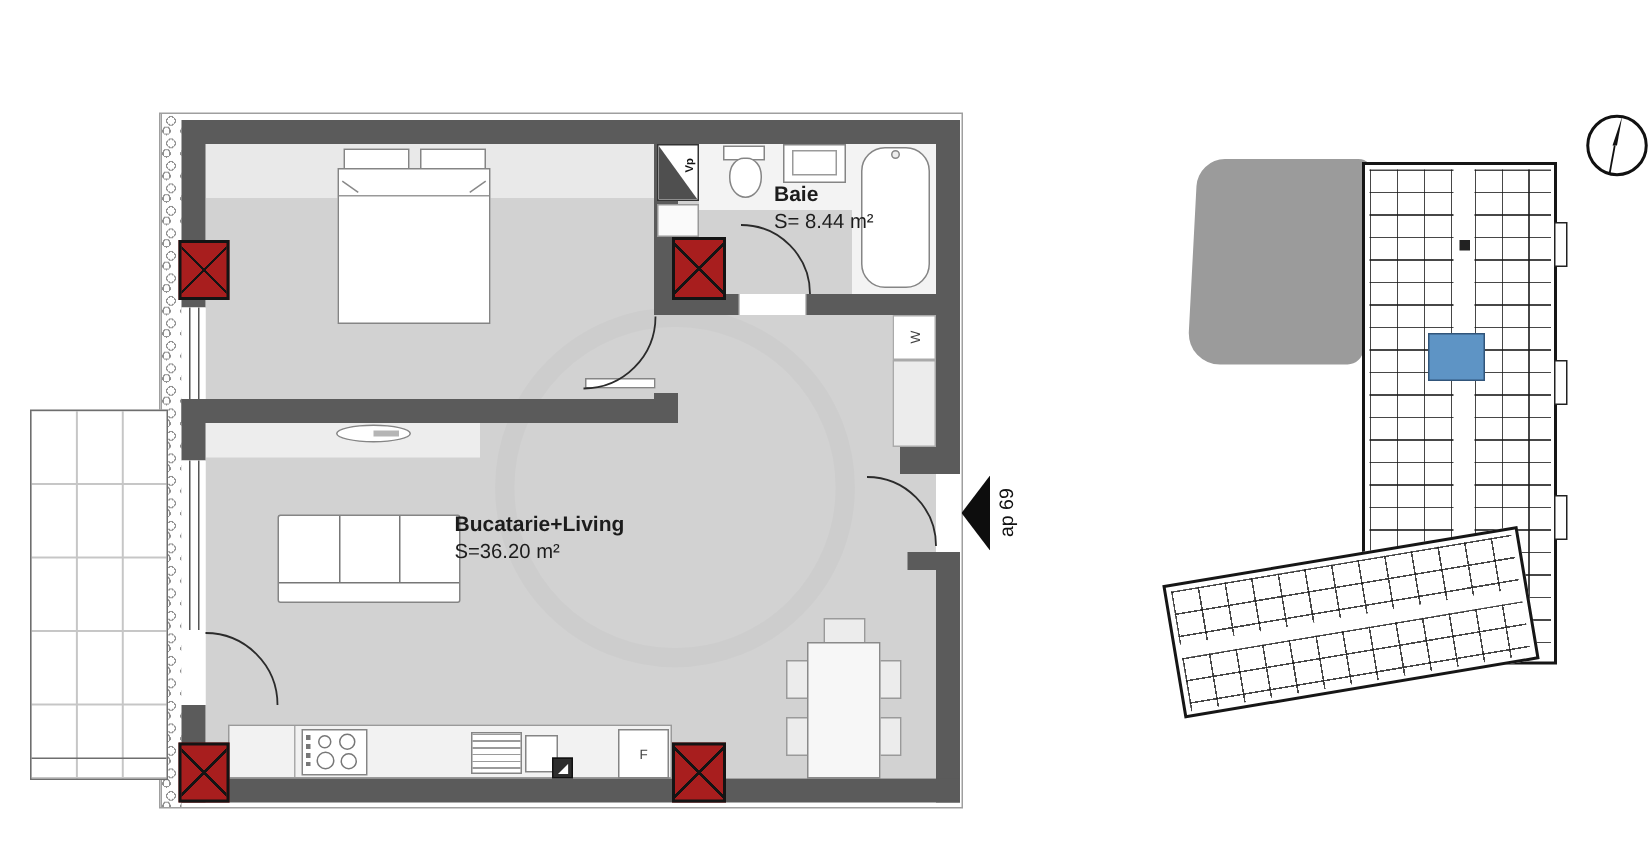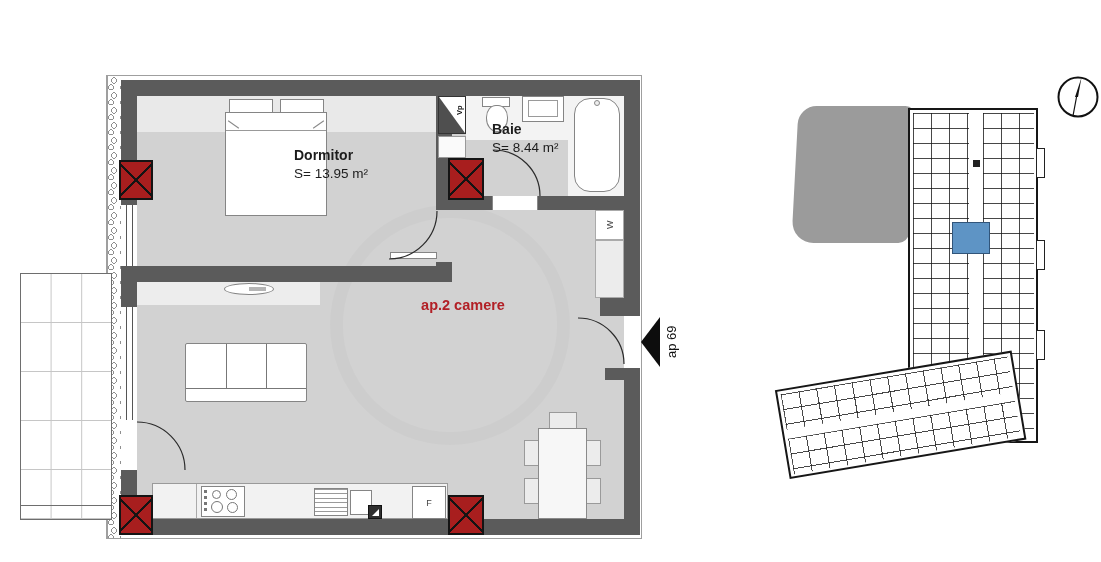--- a/index.html
+++ b/index.html
@@ -161,30 +161,29 @@
   <svg class="abs" style="left:0;top:0;" width="1101" height="562" viewBox="0 0 1101 562">
     <path d="M 389 259 A 48 48 0 0 0 437 211" fill="none" stroke="#2b2b2b" stroke-width="1.2"></path>
     <path d="M 540 196 A 46 46 0 0 0 494 150" fill="none" stroke="#2b2b2b" stroke-width="1.2"></path>
     <path d="M 137 422 A 48 48 0 0 1 185 470" fill="none" stroke="#2b2b2b" stroke-width="1.2"></path>
     <path d="M 578 318 A 46 46 0 0 1 624 364" fill="none" stroke="#2b2b2b" stroke-width="1.2"></path>
   </svg>
 
   <div class="abs" style="left:641px;top:317px;width:19px;height:50px;background:#0d0d0d;clip-path:polygon(0 50%,100% 0,100% 100%);"></div>
   <div class="abs vtext" style="left:660px;top:314px;width:22px;height:56px;font-size:13px;color:#111;">ap 69</div>
 
-  <div class="abs room-label" style="left:294px;top:147px;">
-    <b>Dormitor</b><br>
-    <span>S= 13.95 m²</span>
-  </div>
-  <div class="abs room-label" style="left:492px;top:121px;">
+  <div class="abs room-label" style="left:516px;top:121px;">
     <b>Baie</b><br>
     <span>S= 8.44 m²</span>
   </div>
+  <div class="abs room-label" style="left:303px;top:341px;">
+    <b>Bucatarie+Living</b><br>
+    <span>S=36.20 m²</span>
+  </div>
   <div class="abs red-label" style="left:398px;top:296px;width:130px;">
-    <div>ap.2 camere</div>
   </div>
 
   <div class="abs" style="left:795px;top:106px;width:117px;height:137px;background:#9b9b9b;border-radius:18px 10px 10px 22px;transform:skewX(-3deg);"></div>
 
   <div class="abs wing" style="left:908px;top:108px;width:130px;height:335px;">
     <div class="abs grid-rooms" style="left:3px;top:3px;width:56px;height:325px;"></div>
     <div class="abs grid-rooms" style="left:73px;top:3px;width:51px;height:325px;"></div>
   </div>
   <div class="abs wing" style="left:779px;top:350px;width:240px;height:90px;transform:rotate(-9.5deg);transform-origin:100% 50%;">
     <div class="abs grid-rooms" style="left:3px;top:3px;width:230px;height:36px;"></div>

